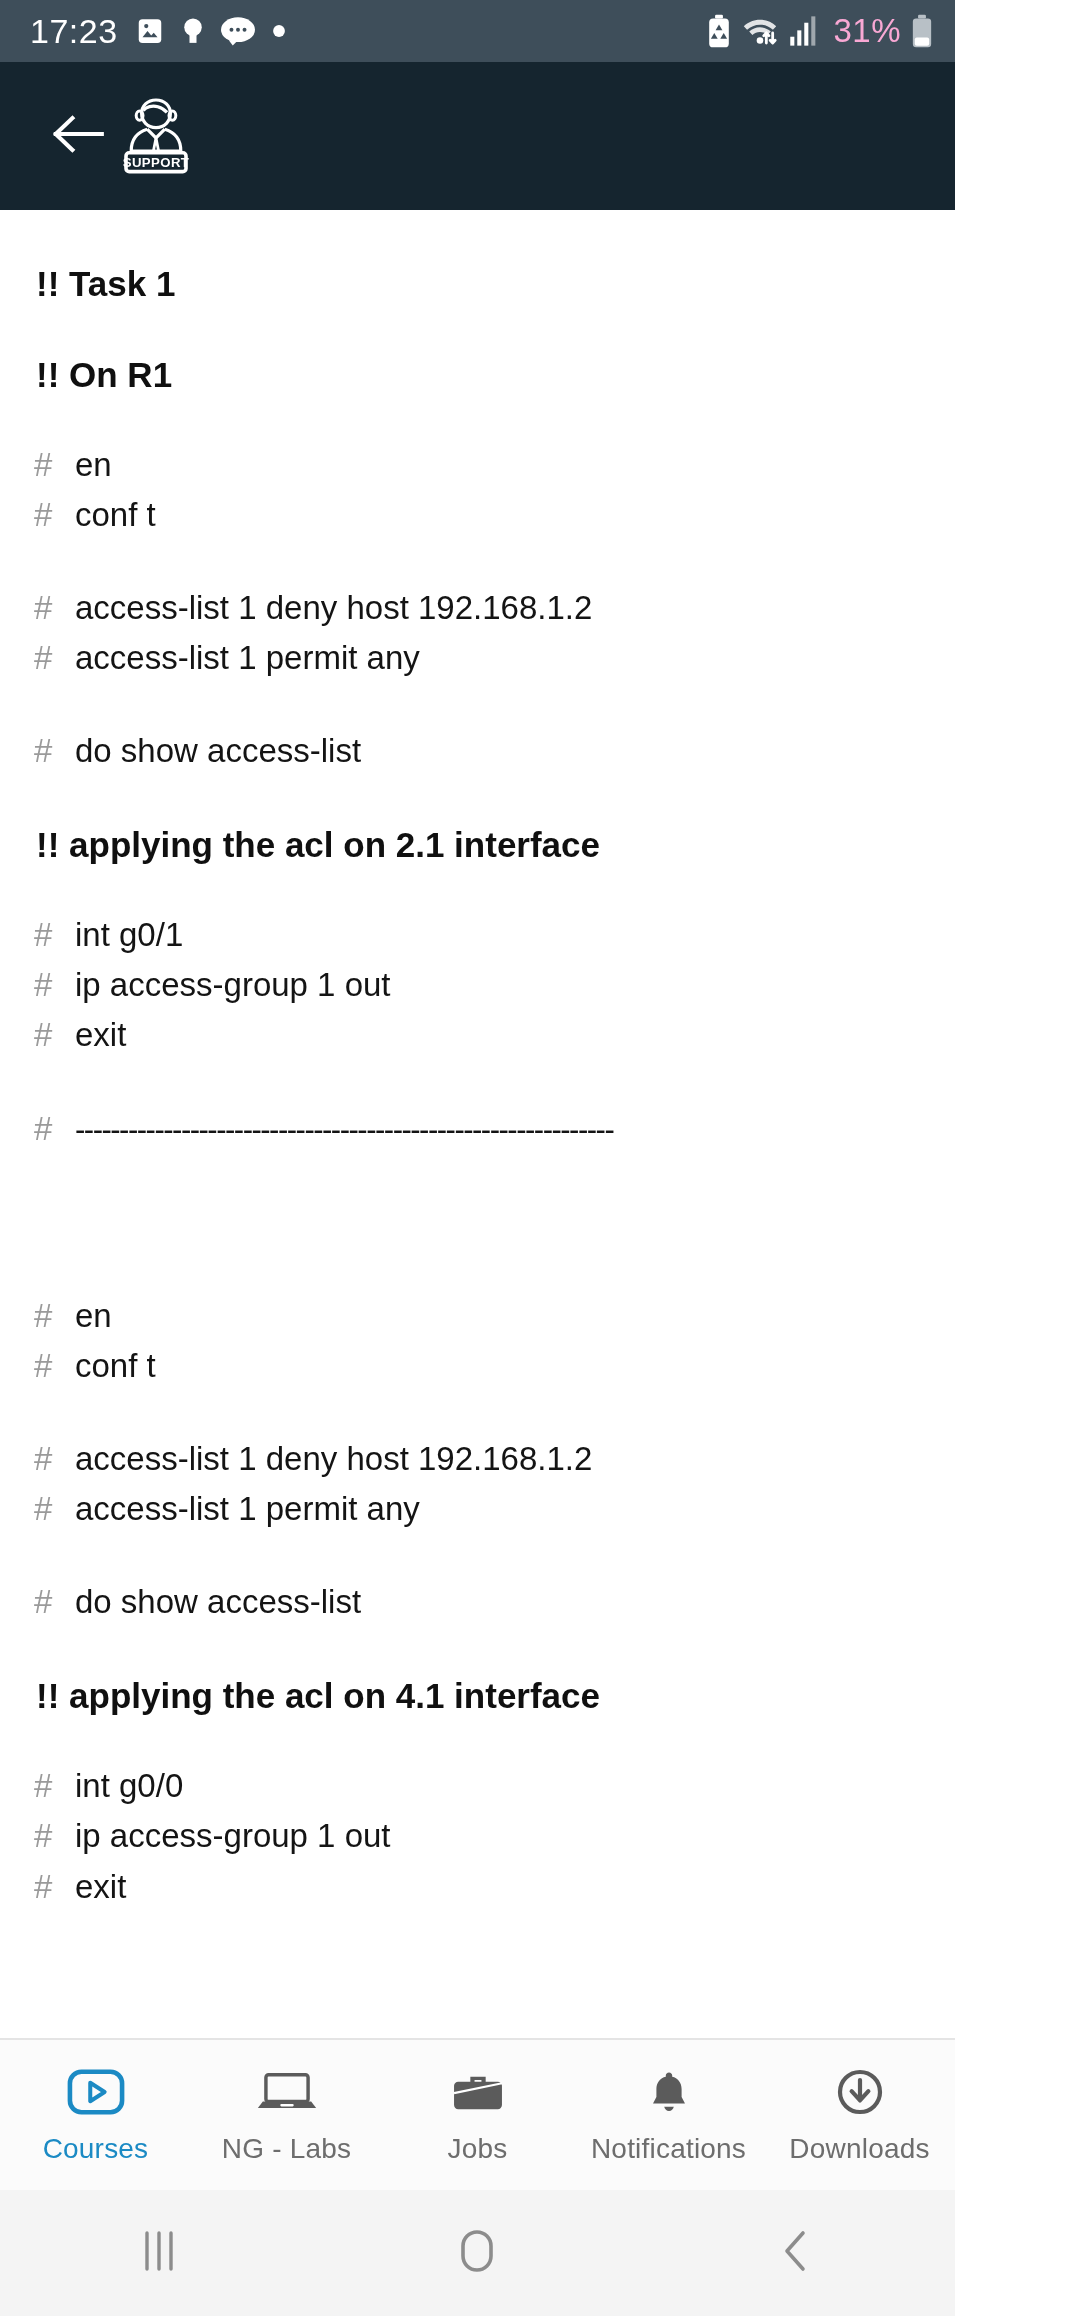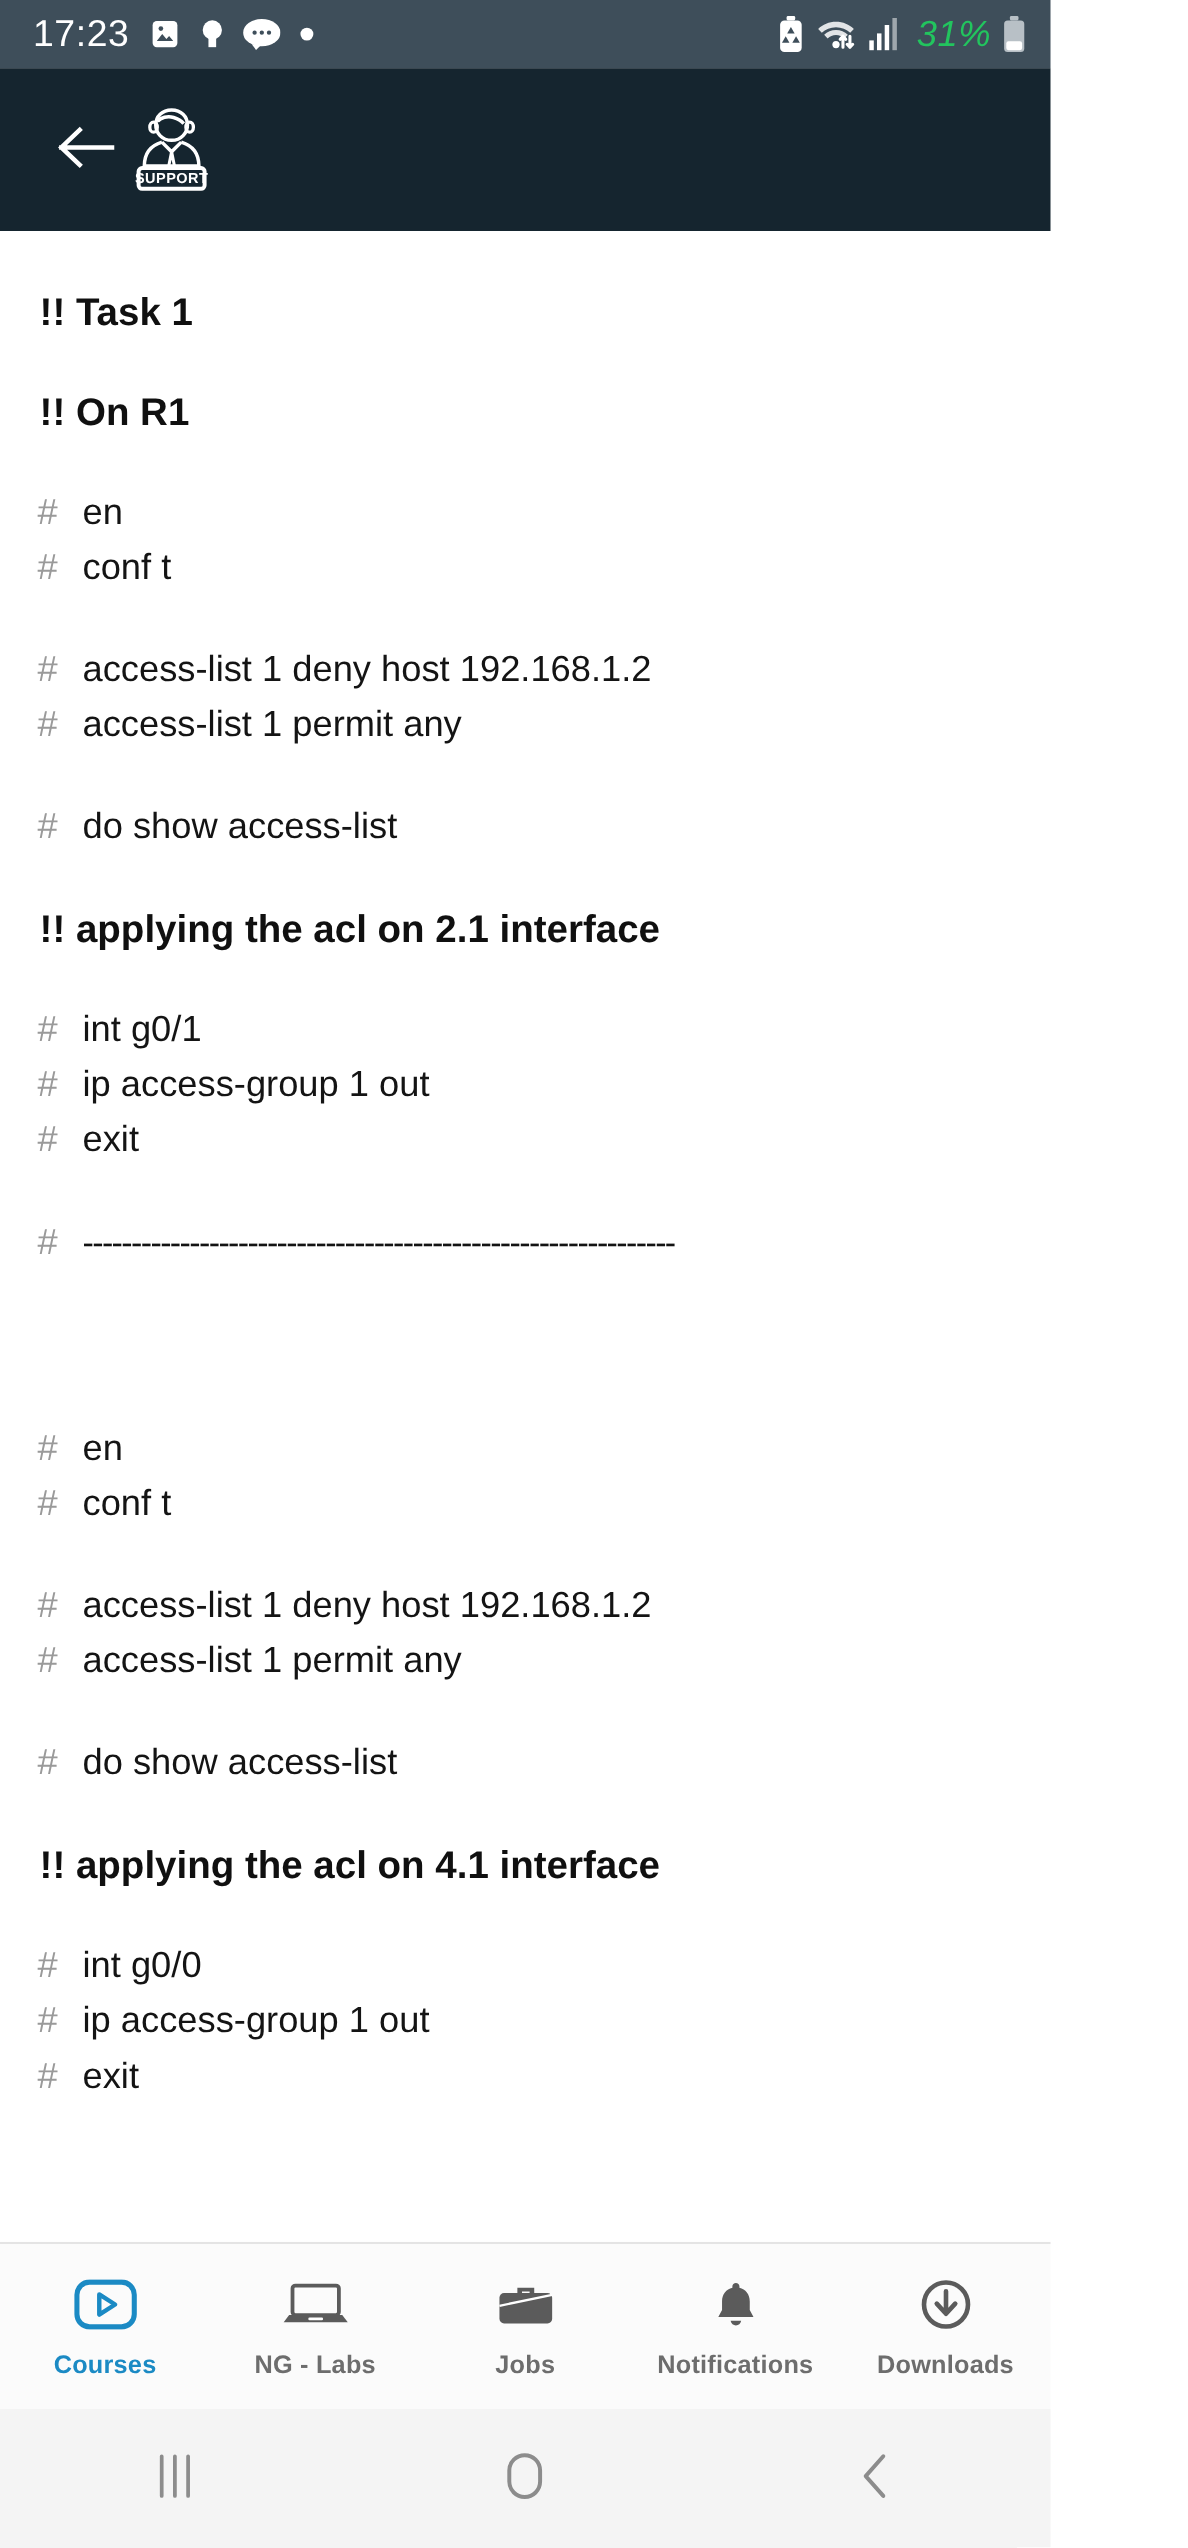--- a/index.html
+++ b/index.html
@@ -33,24 +33,23 @@
   .status-left { display: flex; align-items: center; gap: 17px; }
   .status-right { display: flex; align-items: center; gap: 10px; }
   .status-time {
     font-size: 34px;
     letter-spacing: 0.5px;
     color: #ffffff;
     font-weight: 400;
   }
   .status-pct {
     font-size: 33px;
-    color: #22c55e;
+    color: #f9a8d4;
     letter-spacing: 0.5px;
     margin-left: 6px;
-    font-style: italic;
   }
   .sicon { display: flex; align-items: center; justify-content: center; }
 
   
   .app-bar {
     height: 148px;
     flex: 0 0 148px;
     background: #15252f;
     display: flex;
     align-items: center;
@@ -138,24 +137,23 @@
     gap: 14px;
     cursor: pointer;
   }
   .tab-icon {
     height: 54px;
     display: flex;
     align-items: center;
     justify-content: center;
   }
   .tab-label {
-    font-size: 23px;
+    font-size: 28px;
     color: #6d6d6d;
     letter-spacing: 0.2px;
-    font-weight: bold;
   }
   .tab.active .tab-label { color: #1b8ac4; }
 
   
   .nav-bar {
     flex: 0 0 126px;
     height: 126px;
     background: #f4f4f4;
     display: flex;
     align-items: center;

